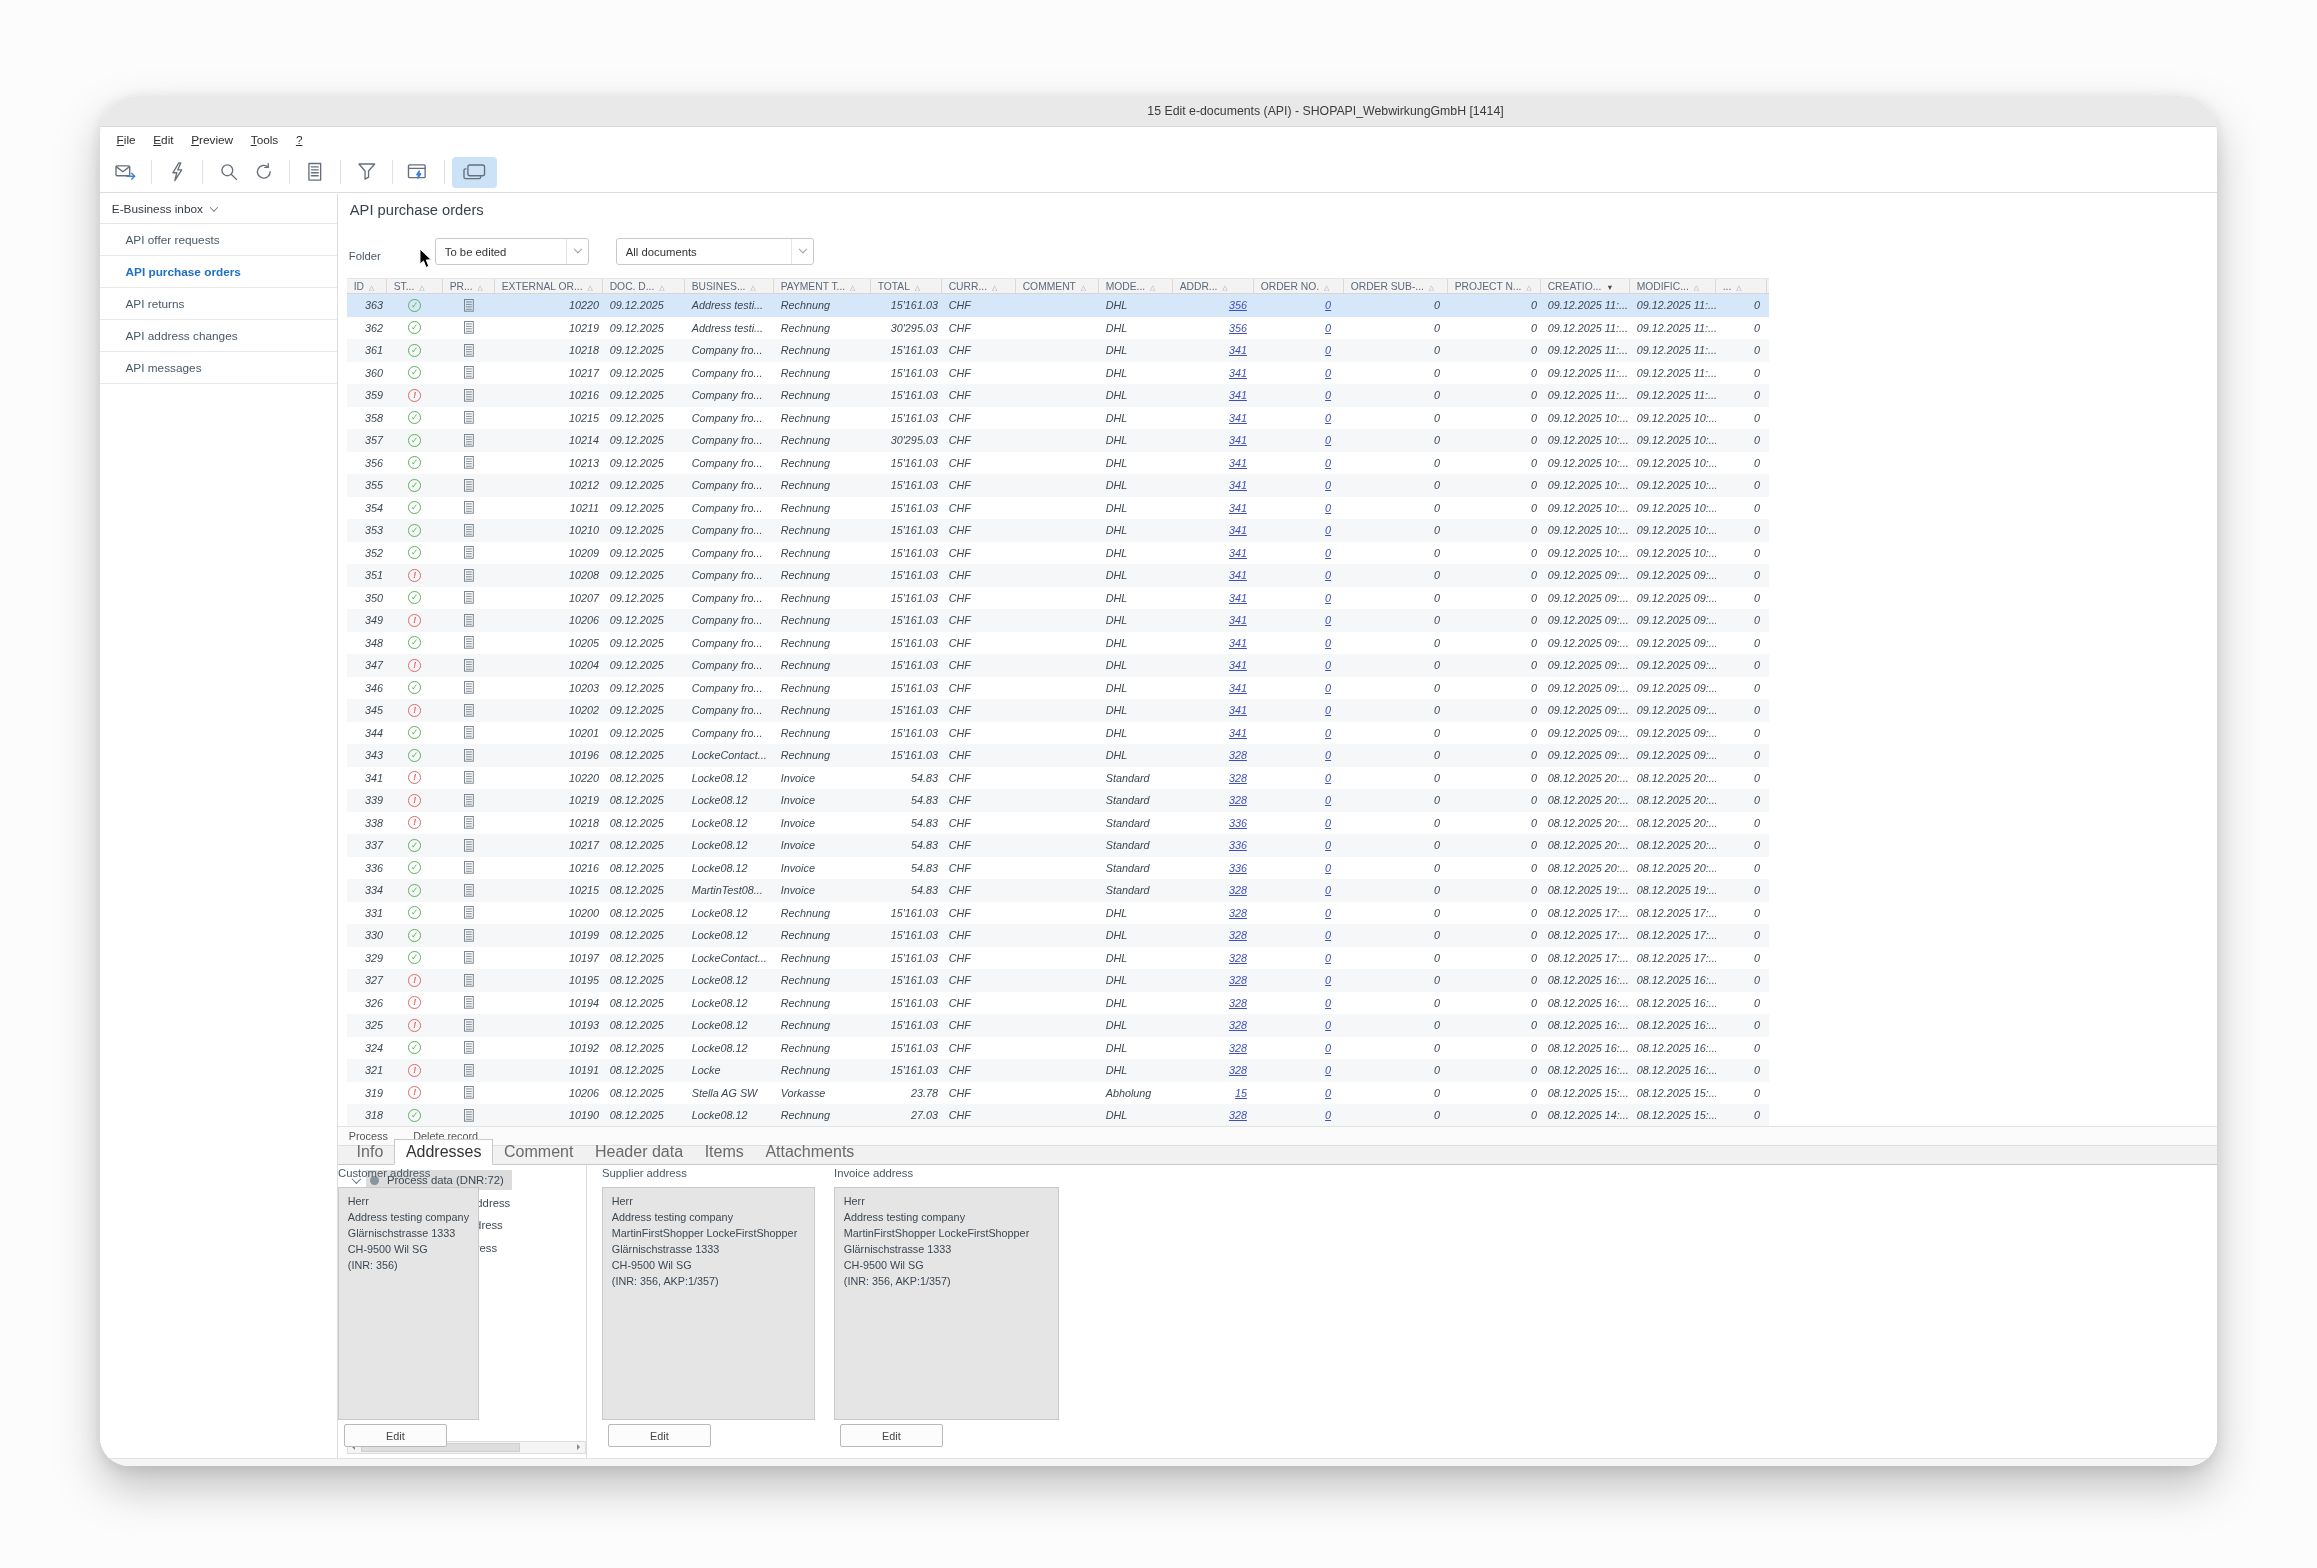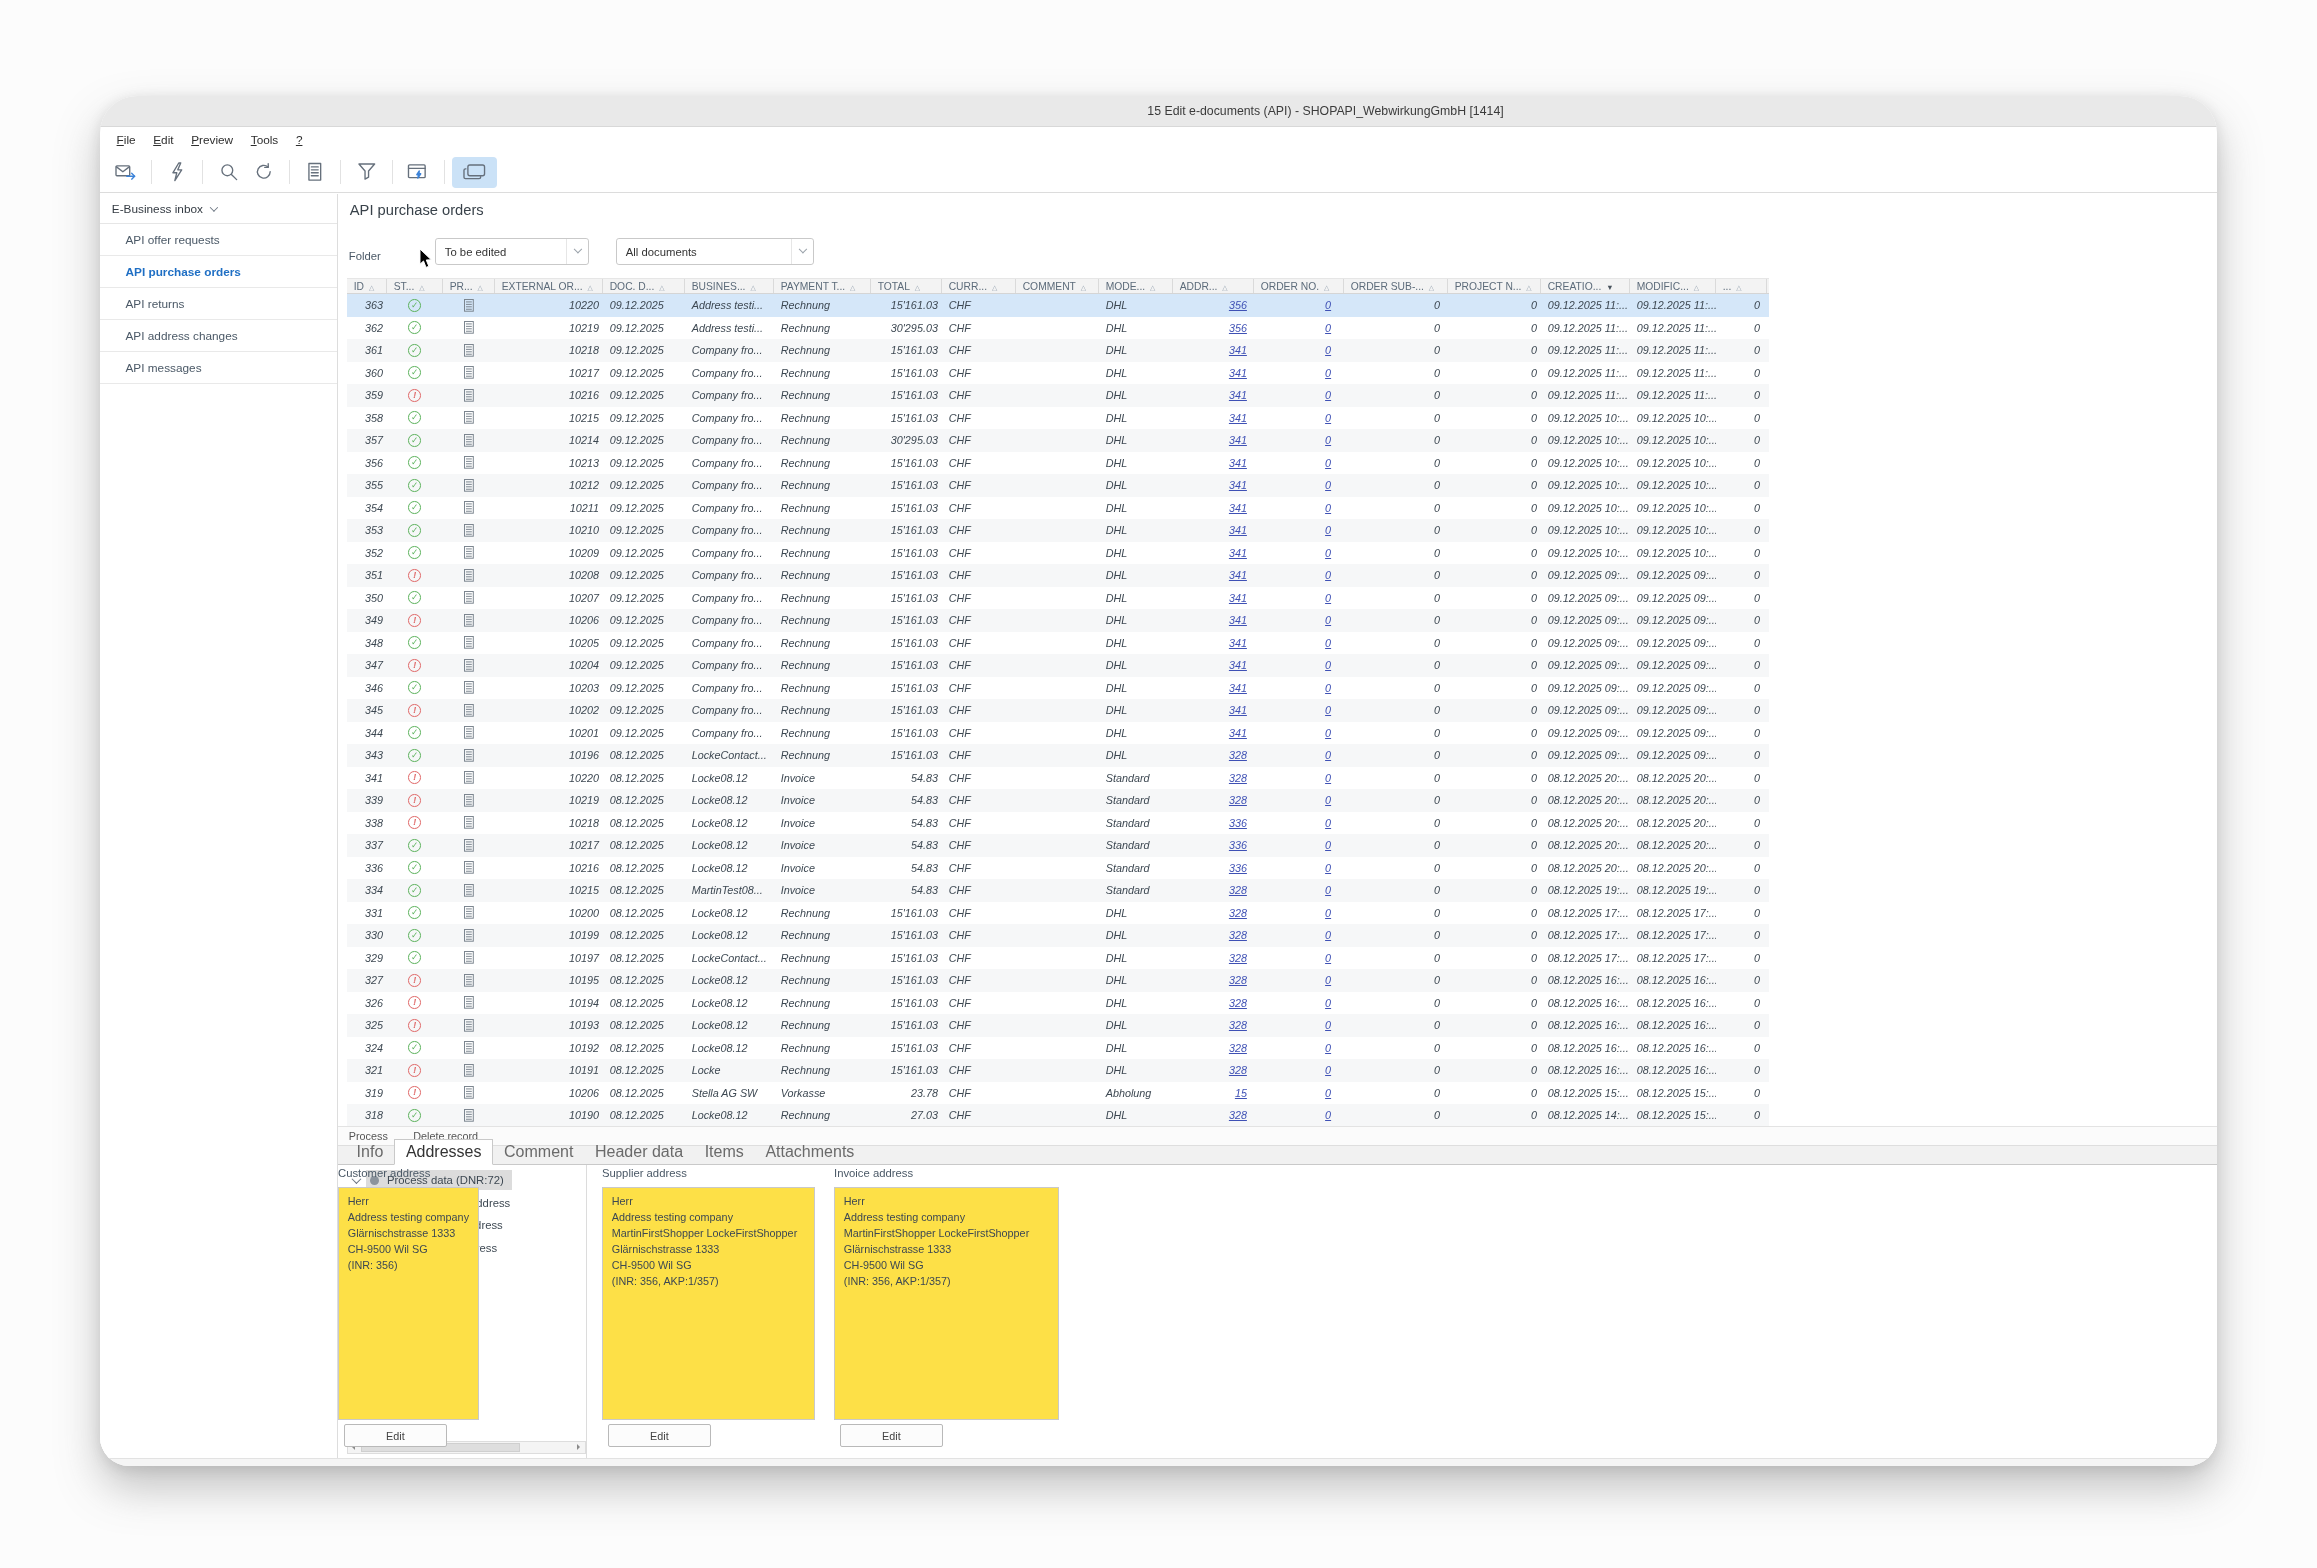--- a/index.html
+++ b/index.html
@@ -106,21 +106,21 @@
   .hscroll{position:absolute;left:0;bottom:3.9px;width:239px;height:13.7px;background:#f4f4f4;border:1px solid #ddd;display:flex;align-items:center;}
   .hscroll .arr{width:12.7px;height:11.8px;display:flex;align-items:center;justify-content:center;}
   .arr.l:before{content:"";border:3.9px solid transparent;border-right-color:#8a8a8a;margin-left:-3.9px;}
   .arr.r:before{content:"";border:3.9px solid transparent;border-left-color:#8a8a8a;margin-right:-3.9px;}
   .hscroll .thumb{width:159px;height:9.8px;background:#dedede;border:1px solid #cfcfcf;margin-left:1px;}
   .apanel{position:absolute;top:2px;}
   .apanel:nth-child(2){left:264px;width:213px;}
   .apanel:nth-child(3){left:496px;width:225px;}
   .apanel:nth-child(4){left:731px;width:225px;}
   .ap-title{font-size:11.3px;color:#4a5866;height:17.6px;}
-  .ap-box{margin-top:2px;height:233px;border:1px solid #c9c9c9;background:#fde047;padding:5.9px 8.8px;font-size:10.8px;
+  .ap-box{margin-top:2px;height:233px;border:1px solid #c9c9c9;background:#e5e5e5;padding:5.9px 8.8px;font-size:10.8px;
      line-height:16px;color:#3d4852;white-space:pre-line;overflow:hidden;}
   .ap-btn{margin-top:4.9px;margin-left:5.9px;width:103px;height:22.5px;border:1px solid #b9b9b9;background:#fcfcfc;
      font-size:10.8px;color:#444;display:flex;align-items:center;justify-content:center;border-radius:2px;cursor:default;}
   
   .cursor{position:absolute;left:419px;top:248px;z-index:50;}
 </style>
 </head>
 <body>
 
 <div class="page">

